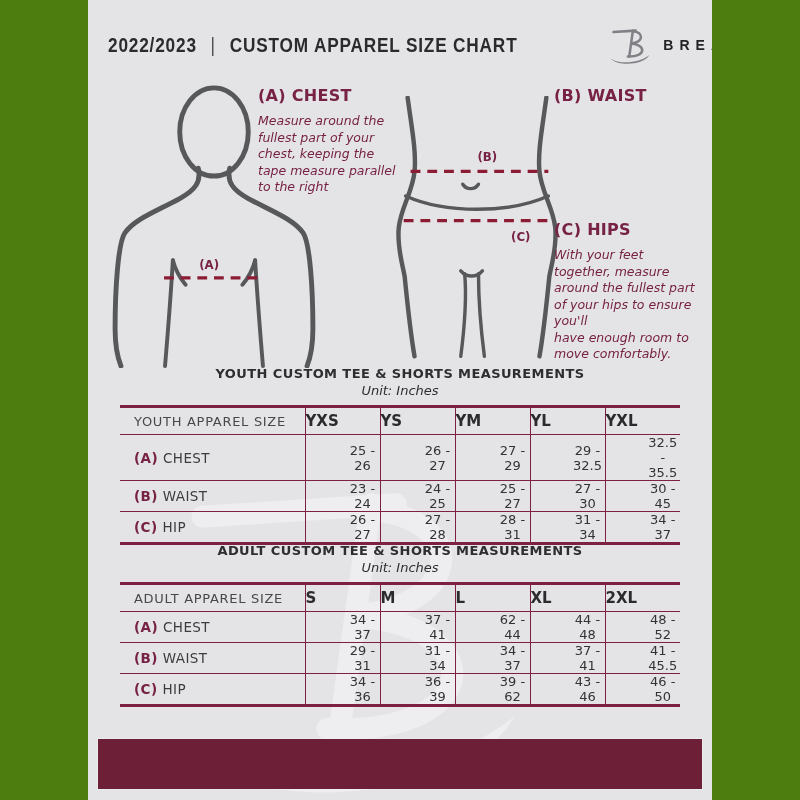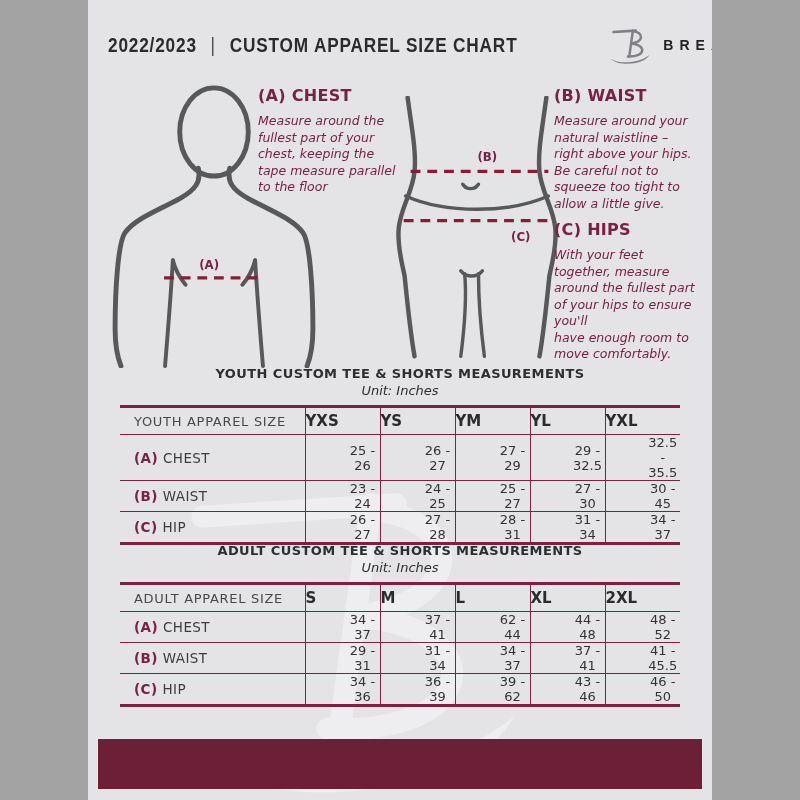--- a/index.html
+++ b/index.html
@@ -8,21 +8,21 @@
     --bord:#7e2140;
     --dash:#8c1c33;
     --bar:#6e1f38;
     --ink:#333335;
     --ink2:#48484a;
     --outline:#57585a;
   }
   *{margin:0;padding:0;box-sizing:border-box;}
   html,body{width:800px;height:800px;background:#000;overflow:hidden;
     font-family:"DejaVu Sans","Liberation Sans",sans-serif;}
-  .stage{width:800px;height:800px;background:#a3a3a3;position:relative;}
+  .stage{width:800px;height:800px;background:#4d7c0f;position:relative;}
   .page{position:absolute;left:88px;top:0;width:624px;height:800px;
     background:var(--bg);overflow:hidden;}
   .watermark{position:absolute;left:58px;top:448px;width:400px;height:362px;
     color:#f0f0f3;opacity:.85;z-index:0;pointer-events:none;}
   .content{position:relative;z-index:1;width:100%;height:100%;}
 
   
   .hdr{position:absolute;left:20px;right:20px;top:24px;display:flex;
     justify-content:space-between;align-items:center;}
   .hdr-left{display:inline-block;transform:scaleX(.82);transform-origin:left center;
@@ -131,47 +131,41 @@
           <line x1="54" y1="198" x2="156" y2="198" stroke="var(--dash)" stroke-width="3.4" stroke-dasharray="10 7"></line>
           <text class="marker" x="100" y="189" text-anchor="middle">(A)</text>
         </svg>
 
         <div class="guide g-chest">
           <h3>(A) CHEST</h3>
           <p>Measure around the
 fullest part of your
 chest, keeping the
 tape measure parallel
-to the floor</p>
+to the right</p>
         </div>
 
         <svg class="fig fig-hips" viewBox="0 0 185 265">
           <g fill="none" stroke="var(--outline)" stroke-width="4.5" stroke-linecap="round">
             <path d="M22 0 C26 30 31 55 29 75 C27 96 15 112 13 132 C11 152 17 170 19 182 C22 212 25 240 29 263"></path>
             <path d="M163 0 C159 30 154 55 156 75 C158 96 170 112 172 132 C174 152 168 170 166 182 C163 212 160 240 156 263"></path>
             <path d="M78 88 C82 94 90 94 94 88" stroke-width="3.5"></path>
             <path d="M20 100 C60 118 125 118 165 100" stroke-width="3.5"></path>
             <path d="M76 176 C82 183 92 183 98 176" stroke-width="3.5"></path>
             <path d="M80 179 C82 202 80 232 76 263" stroke-width="3.5"></path>
             <path d="M94 179 C94 202 96 232 100 263" stroke-width="3.5"></path>
           </g>
           <line x1="25" y1="75" x2="165" y2="75" stroke="var(--dash)" stroke-width="3.4" stroke-dasharray="10 7"></line>
           <text class="marker" x="103" y="64" text-anchor="middle">(B)</text>
           <line x1="18" y1="125" x2="170" y2="125" stroke="var(--dash)" stroke-width="3.4" stroke-dasharray="10 7"></line>
           <text class="marker" x="137" y="146" text-anchor="middle">(C)</text>
         </svg>
 
         <div class="guide g-waist">
           <h3>(B) WAIST</h3>
-          <p>Measure around your
-natural waistline –
-right above your hips.
-Be careful not to
-squeeze too tight to
-allow a little give.</p>
         </div>
 
         <div class="guide g-hips">
           <h3>(C) HIPS</h3>
           <p>With your feet
 together, measure
 around the fullest part
 of your hips to ensure
 you'll
 have enough room to

